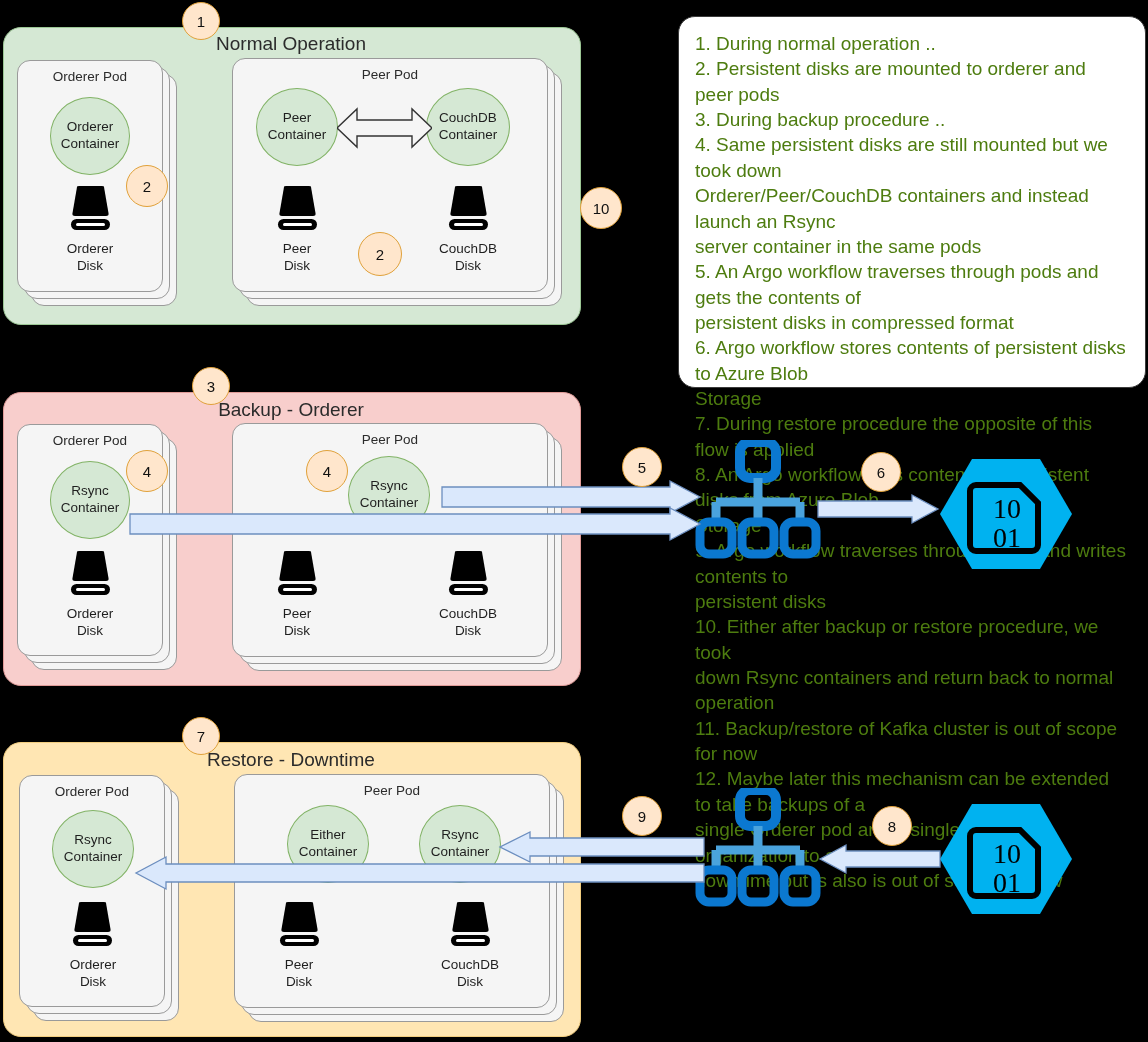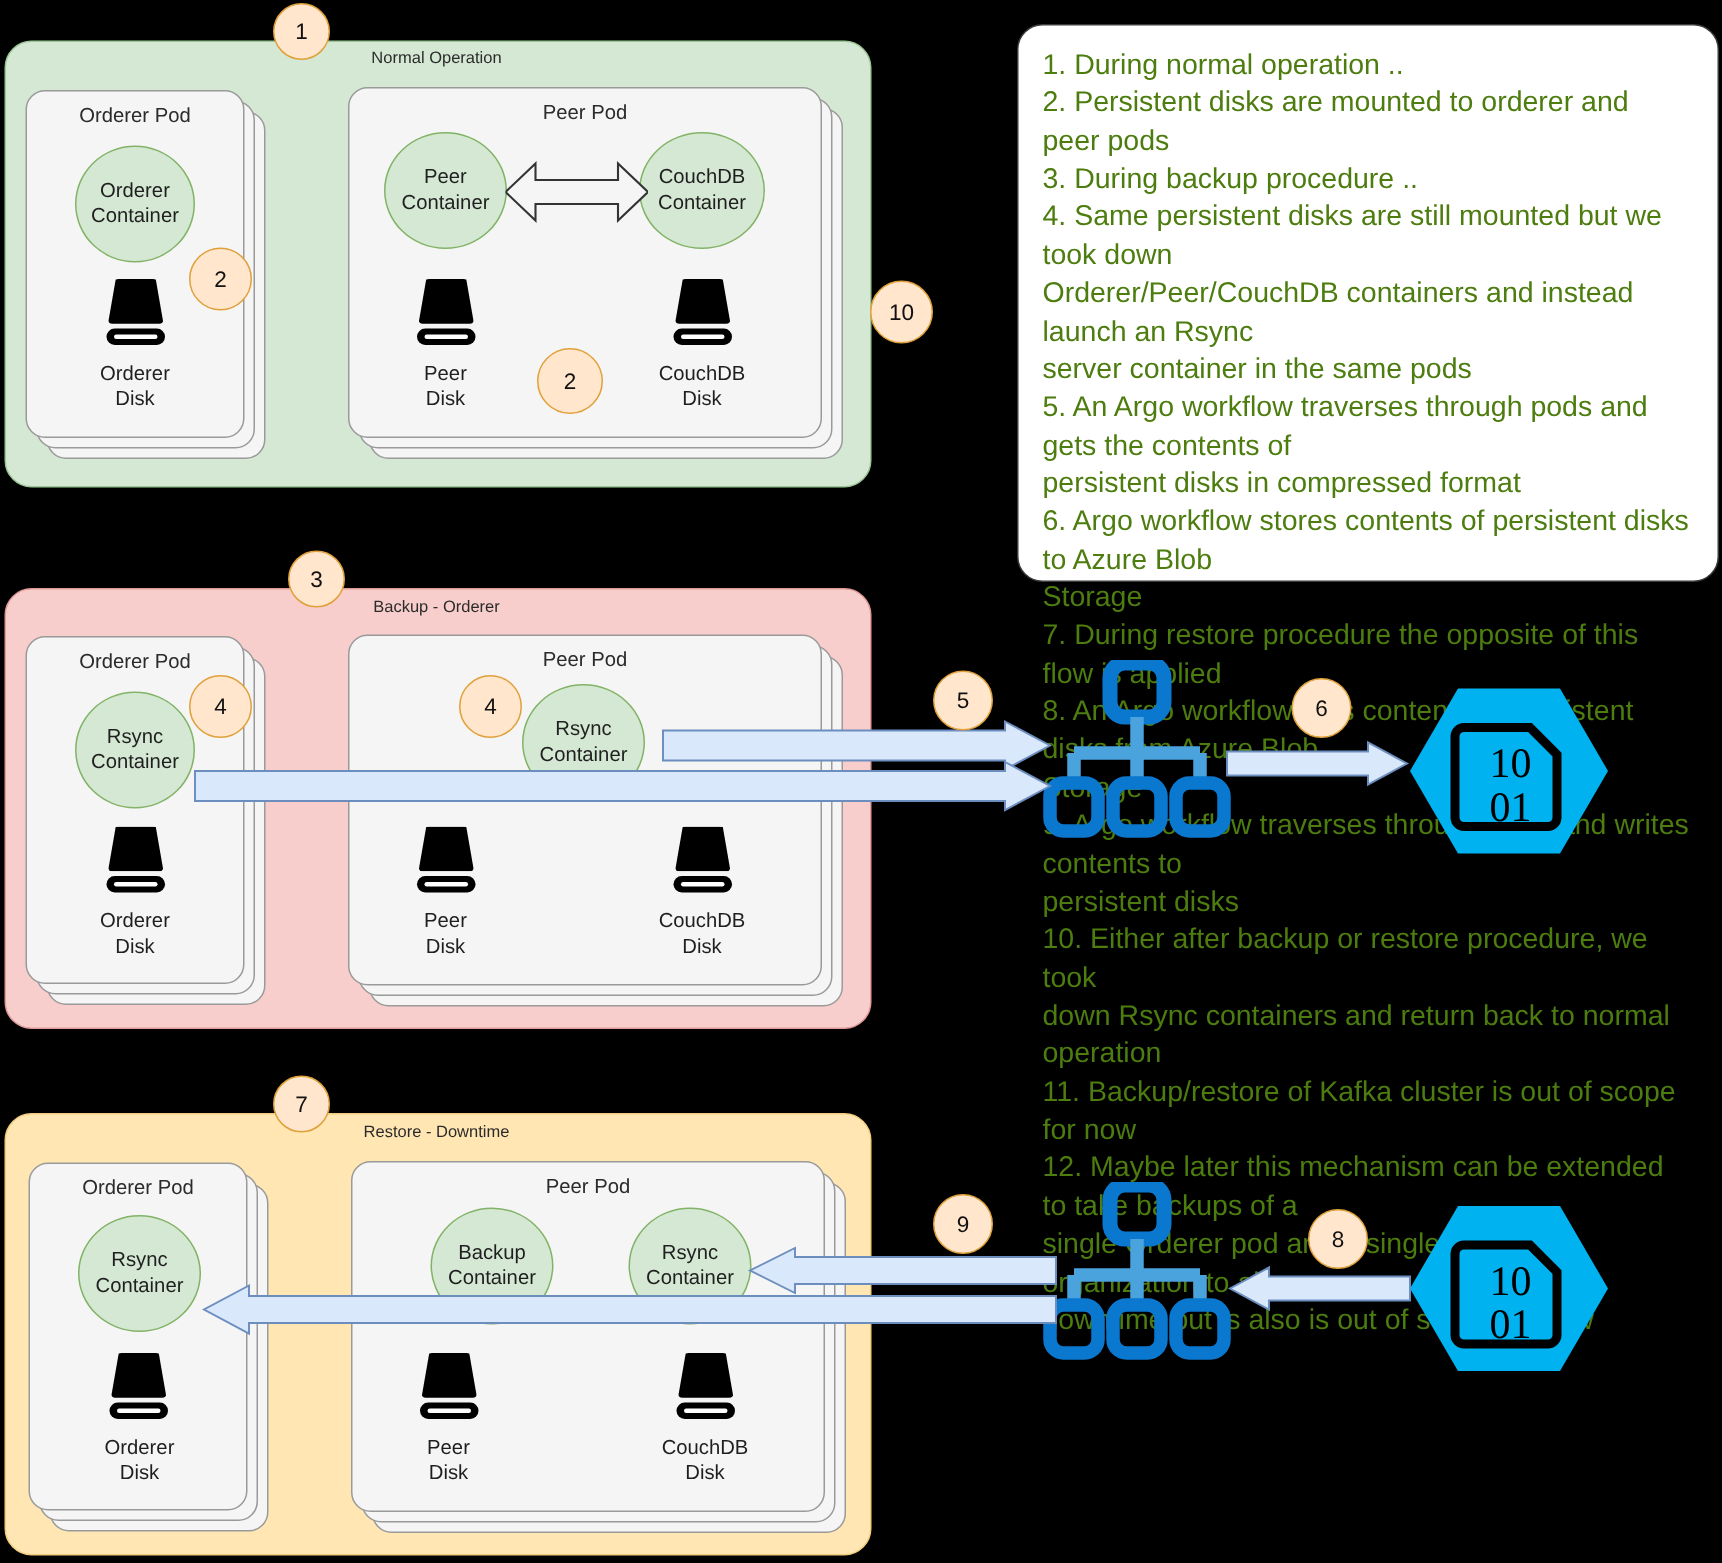--- a/index.html
+++ b/index.html
@@ -1,21 +1,21 @@
 <!DOCTYPE html>
 <html><head>
 <meta charset="utf-8">
 <style>
   html,body{margin:0;padding:0;background:#000;}
   body{width:1148px;height:1042px;position:relative;overflow:hidden;
        font-family:"Liberation Sans","DejaVu Sans",sans-serif;color:#1a1a1a;}
 
   
   .panel{position:absolute;border-radius:18px;box-sizing:border-box;}
-  .panel-title{position:absolute;font-size:11px;color:#2b2b2b;white-space:nowrap;
+  .panel-title{position:absolute;font-size:19px;color:#2b2b2b;white-space:nowrap;
                text-align:center;}
 
   .panel-green{background:#d5e8d4;border:1.6px solid #9cc795;}
   .panel-red{background:#f8cecc;border:1.6px solid #e09b98;}
   .panel-yellow{background:#ffe6b3;border:1.6px solid #f2cd7f;}
 
   
   .pod{position:absolute;}
   .pod .layer{position:absolute;background:#f5f5f5;border:1.3px solid #9a9a9a;
               border-radius:13px;box-sizing:border-box;}
@@ -258,21 +258,21 @@
 </div>
 <div class="disk-label" style="left: 43px; top: 957px; width: 100px; white-space: pre-line;">Orderer
 Disk</div>
 
 <div class="pod" style="left:234px;top:774px;width:330px;height:248px;">
   <div class="layer l3" style="width:316px;height:234px;"></div>
   <div class="layer l2" style="width:316px;height:234px;"></div>
   <div class="layer l1" style="width:316px;height:234px;"></div>
   <div class="pod-title" style="width:316px;">Peer Pod</div>
 </div>
-<div class="ccircle" style="left: 287px; top: 805px; width: 82px; height: 78px; white-space: pre-line;">Backup
+<div class="ccircle" style="left: 287px; top: 805px; width: 82px; height: 78px; white-space: pre-line;">Either
 Container</div>
 <div class="ccircle" style="left: 419px; top: 805px; width: 82px; height: 78px; white-space: pre-line;">Rsync
 Container</div>
 
 <div class="disk" style="left:281px;top:902px;width:37px;height:44px;">
   <div class="body"></div>
   <div class="slot">
       <i></i>
     </div>
 </div>

